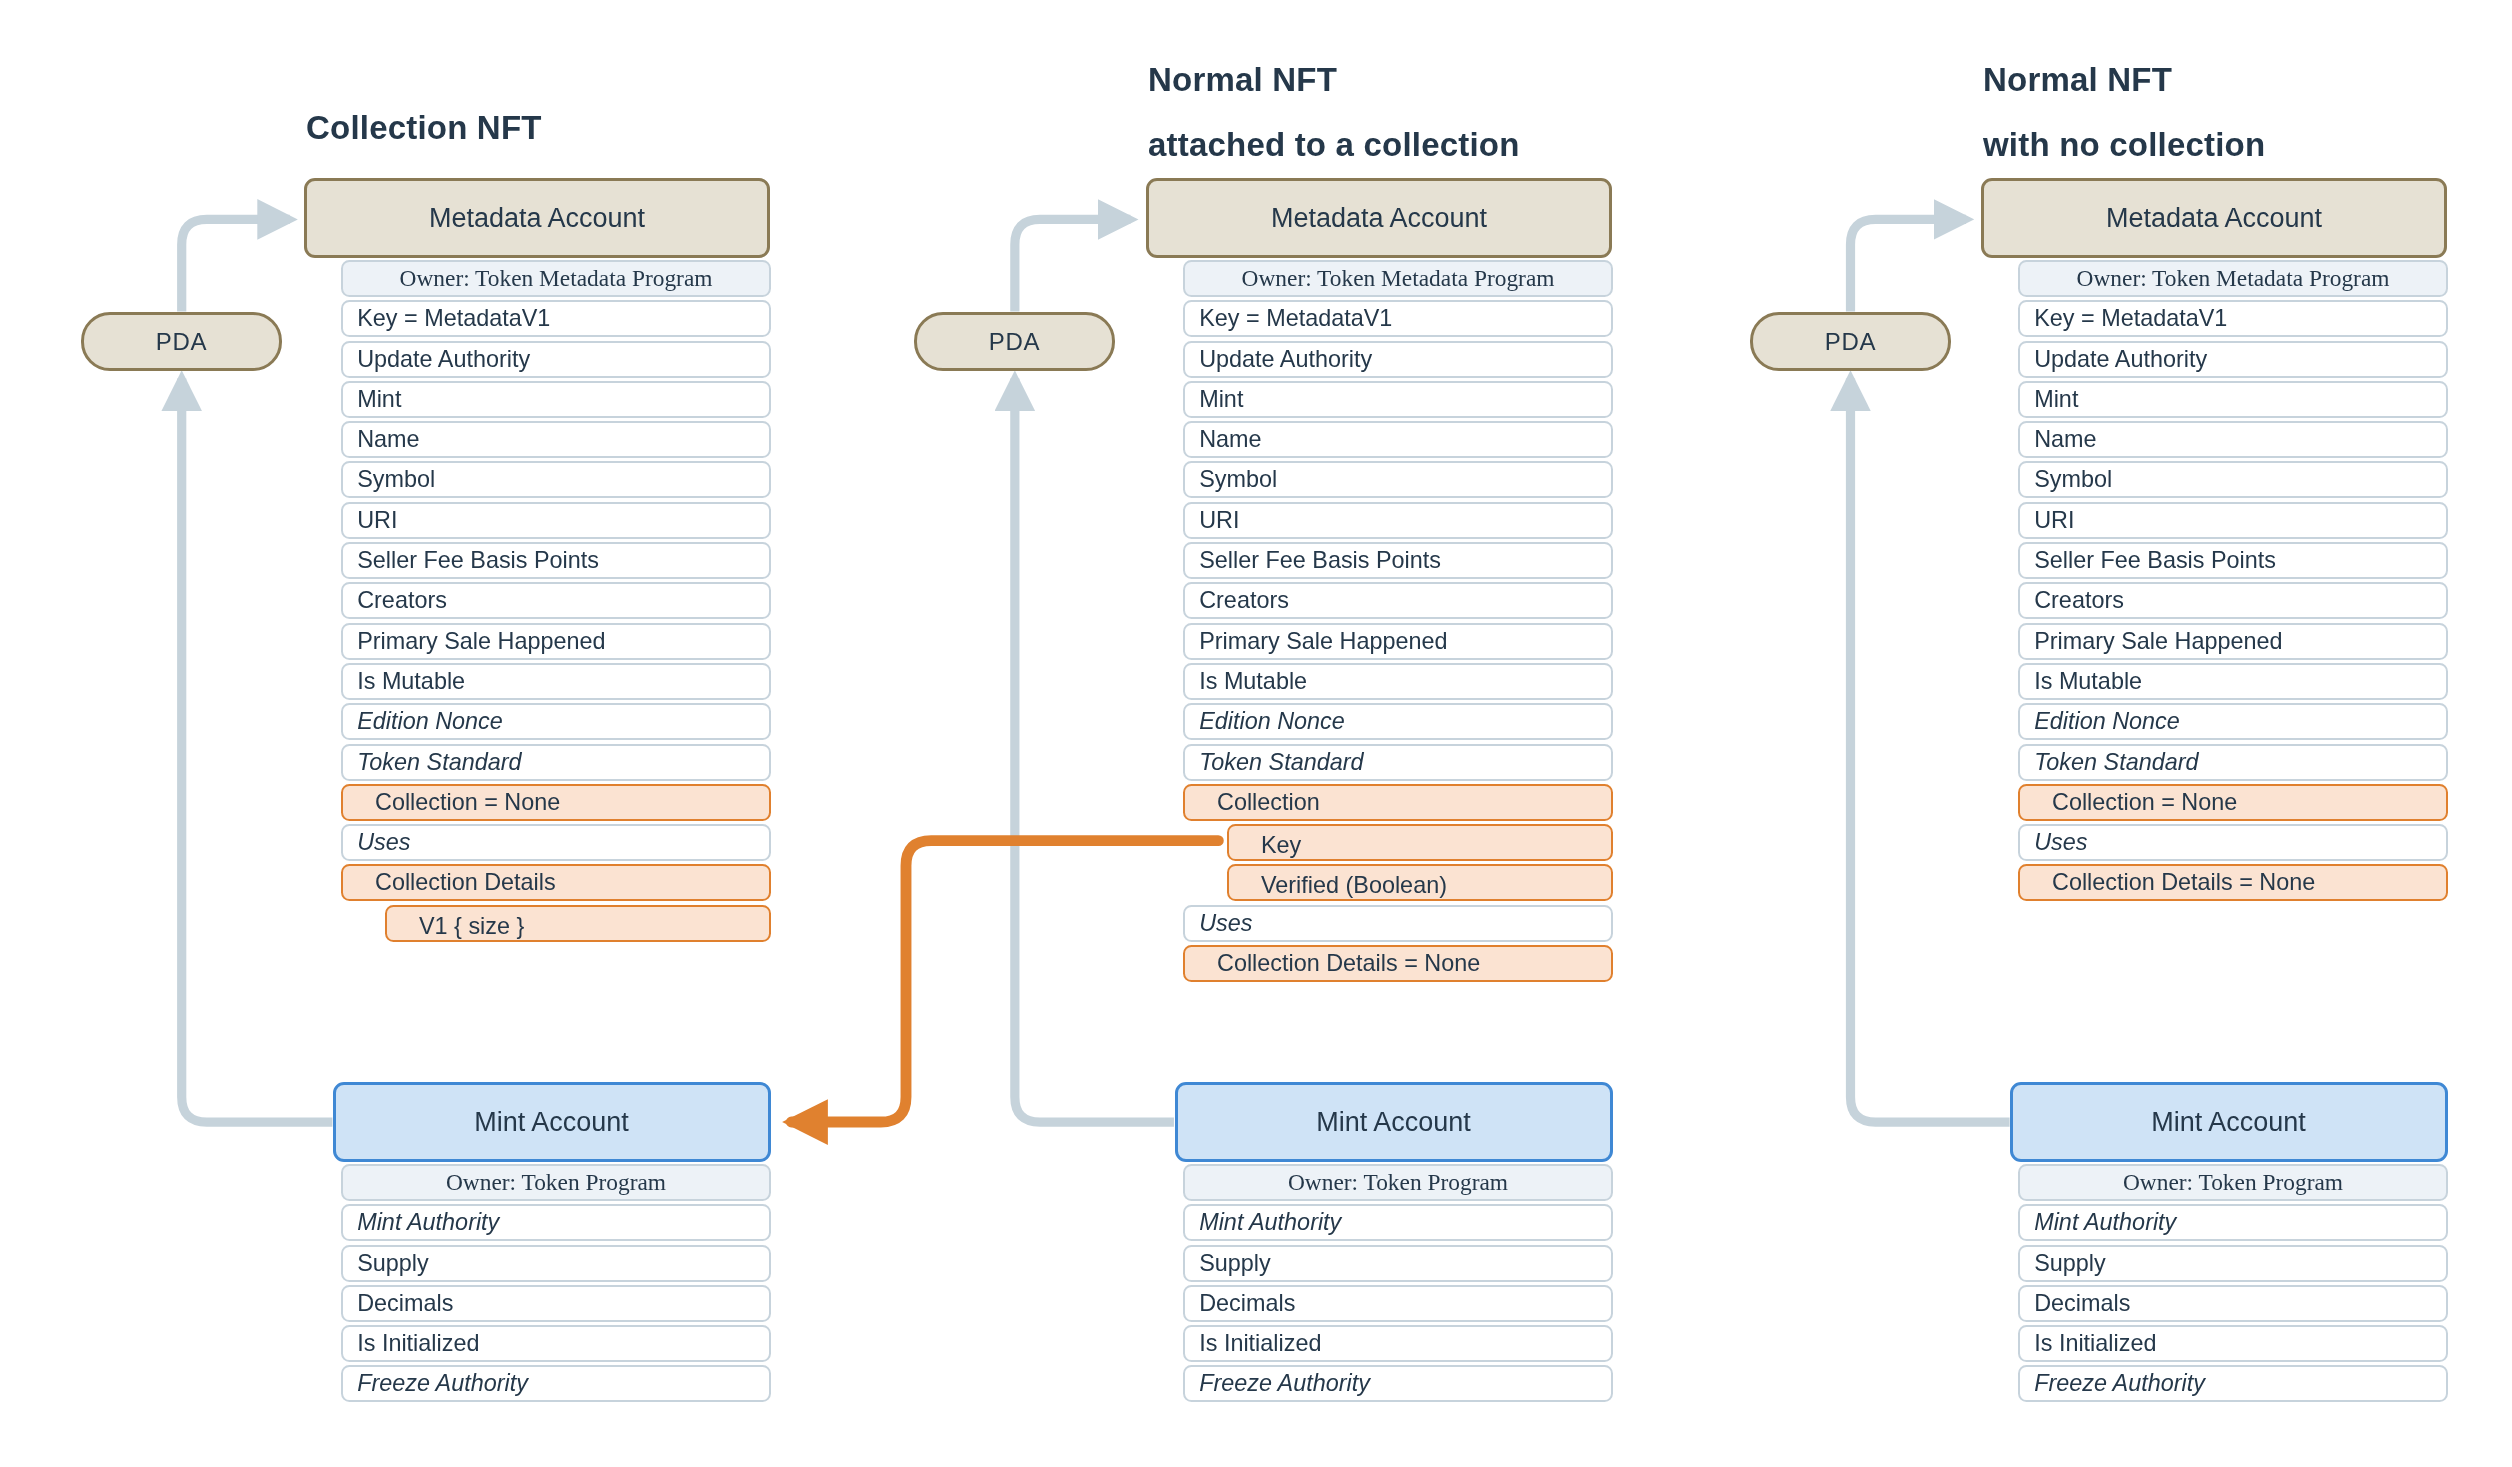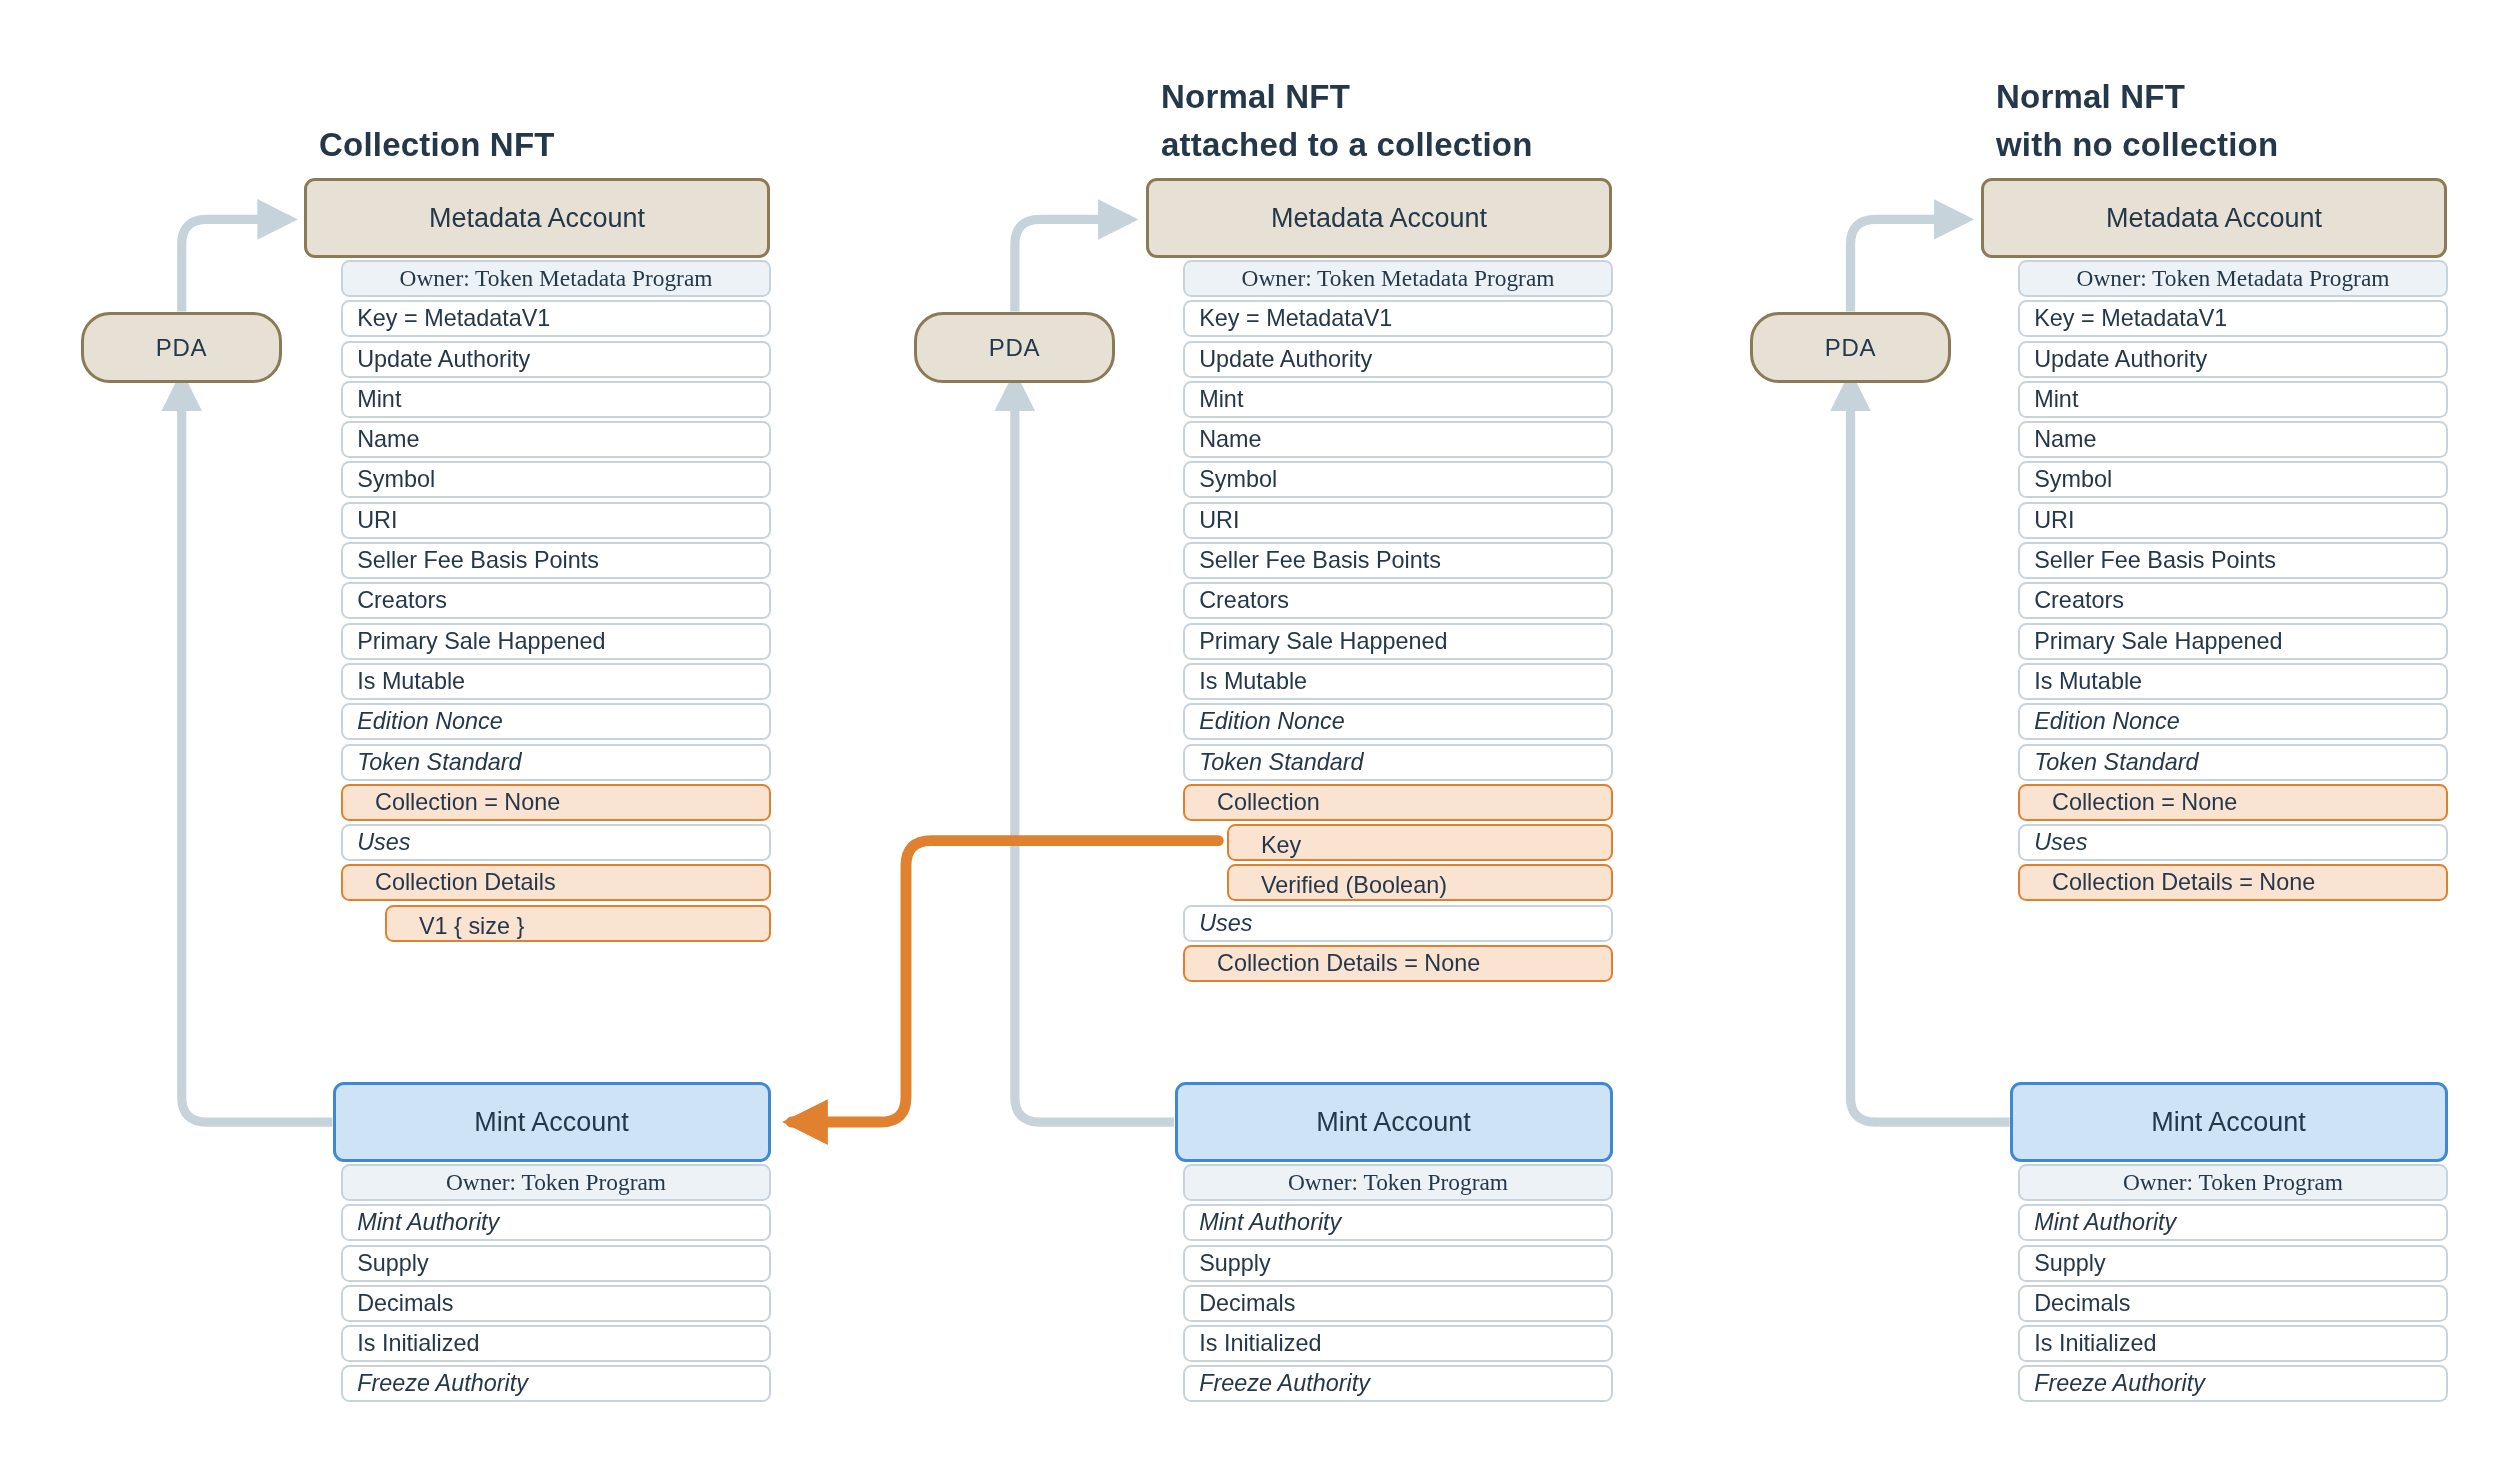--- a/index.html
+++ b/index.html
@@ -5,23 +5,23 @@
   html,body{margin:0;padding:0;background:#ffffff;}
   .canvas{
     position:relative;width:2512px;height:1467px;background:#ffffff;overflow:hidden;
     font-family:"Liberation Sans",sans-serif;color:#25384a;
   }
   .arrow-layer{position:absolute;left:0;top:0;z-index:1;}
   .col{position:absolute;top:0;width:466px;height:1467px;z-index:2;}
   .col-1{left:304px;} .col-2{left:1146px;} .col-3{left:1981px;}
 
   .title{
-    position:absolute;left:15px;top:67px;height:102px;width:463px;
+    position:absolute;left:2px;top:67px;height:102px;width:463px;
     display:flex;flex-direction:column;justify-content:flex-end;
-    font-size:33px;line-height:48px;font-weight:700;letter-spacing:0.2px;
+    font-size:33px;line-height:48px;font-weight:700;letter-spacing:0.2px;gap:17px;
   }
   .acct-header{
     position:absolute;left:0;width:466px;height:80px;box-sizing:border-box;
     border-radius:11px;display:flex;align-items:center;justify-content:center;
     font-size:27px;font-weight:400;z-index:3;
   }
   .metadata-header{top:178px;background:#e6e1d4;border:3.3px solid #8a7a55;}
   .mint-header{top:1082px;left:28.5px;width:438px;background:#cfe3f6;border:3.3px solid #3f88d4;}
 
   .table{position:absolute;left:37px;width:430px;}
@@ -32,21 +32,21 @@
     border:2.5px solid #c7d3dc;border-radius:8.4px;
     display:flex;align-items:center;padding:0 14.2px;font-size:23.4px;
   }
   .row span{white-space:nowrap;}
   .row.owner{background:#edf2f7;justify-content:center;font-size:23.4px;font-family:Liberation Serif, serif;}
   .row.italic{font-style:italic;}
   .row.highlight{background:#fbe3d2;border-color:#e0802e;padding-left:32px;}
   .row.indent{margin-left:44px;align-items:flex-end;}
 
   .pda{
-    position:absolute;top:312px;width:201px;height:71px;box-sizing:border-box;z-index:3;
+    position:absolute;top:312px;width:201px;height:59px;box-sizing:border-box;z-index:3;
     background:#e6e1d4;border:3.3px solid #8a7a55;border-radius:29px;
     display:flex;align-items:center;justify-content:center;font-size:24px;font-weight:400;
     letter-spacing:0.8px;
   }
   .pda-1{left:81px;} .pda-2{left:914px;} .pda-3{left:1750px;}
 </style>
 </head>
 <body>
 
 <div class="canvas">

